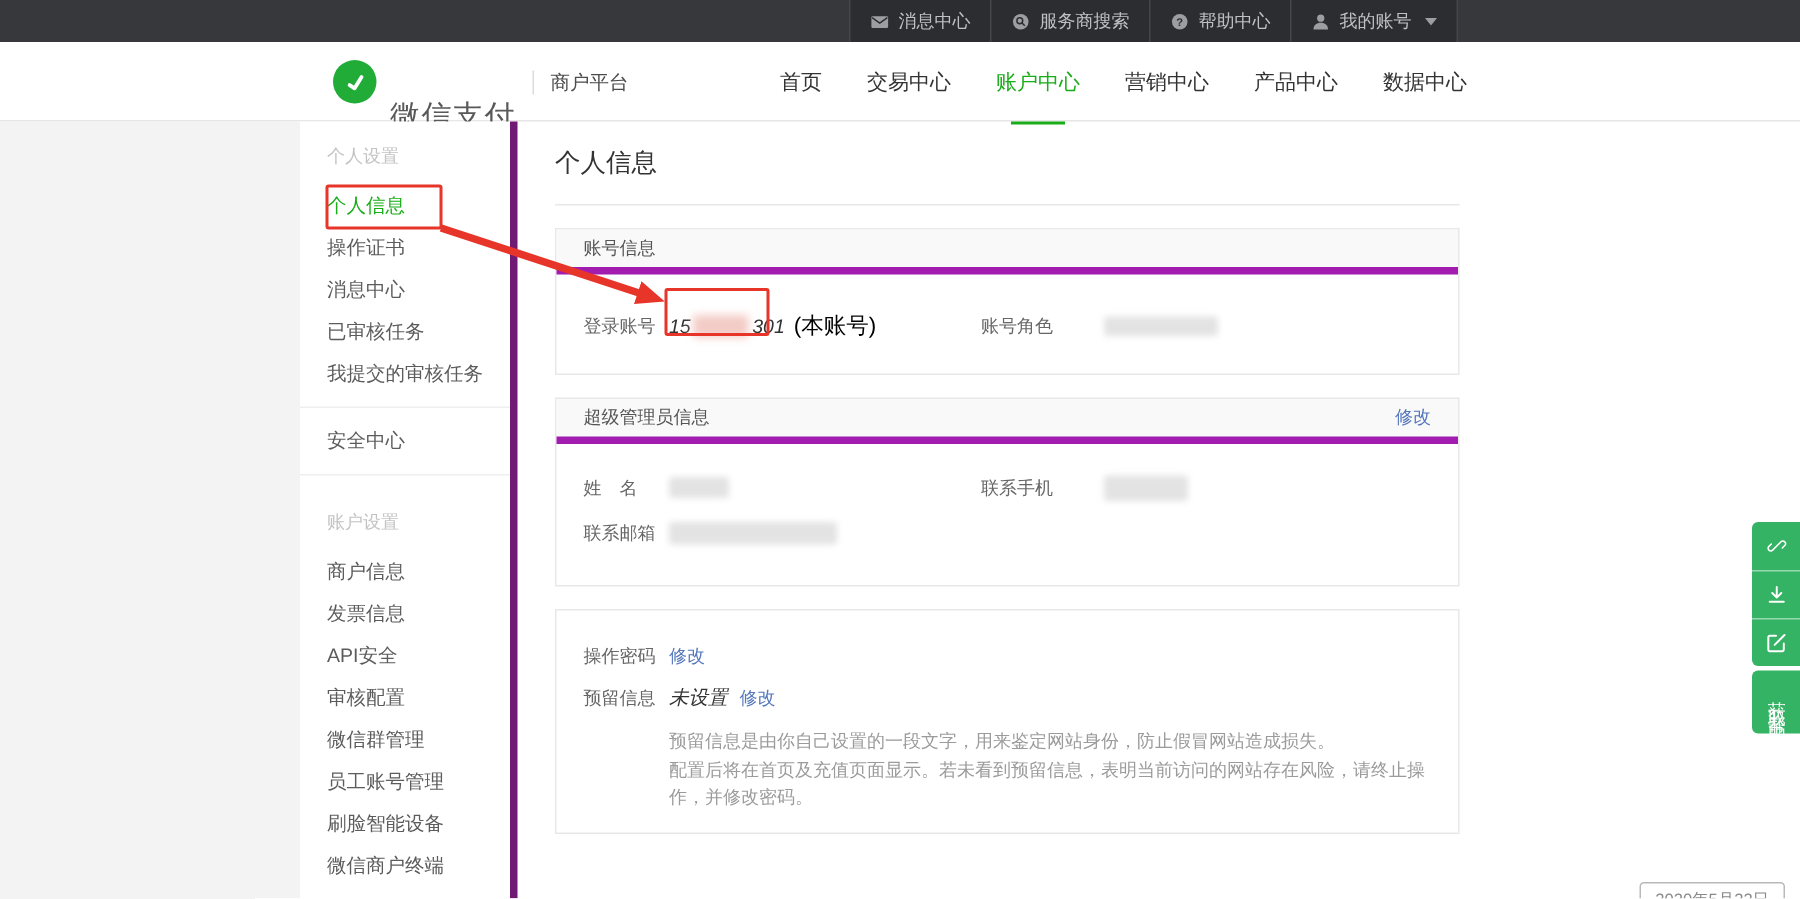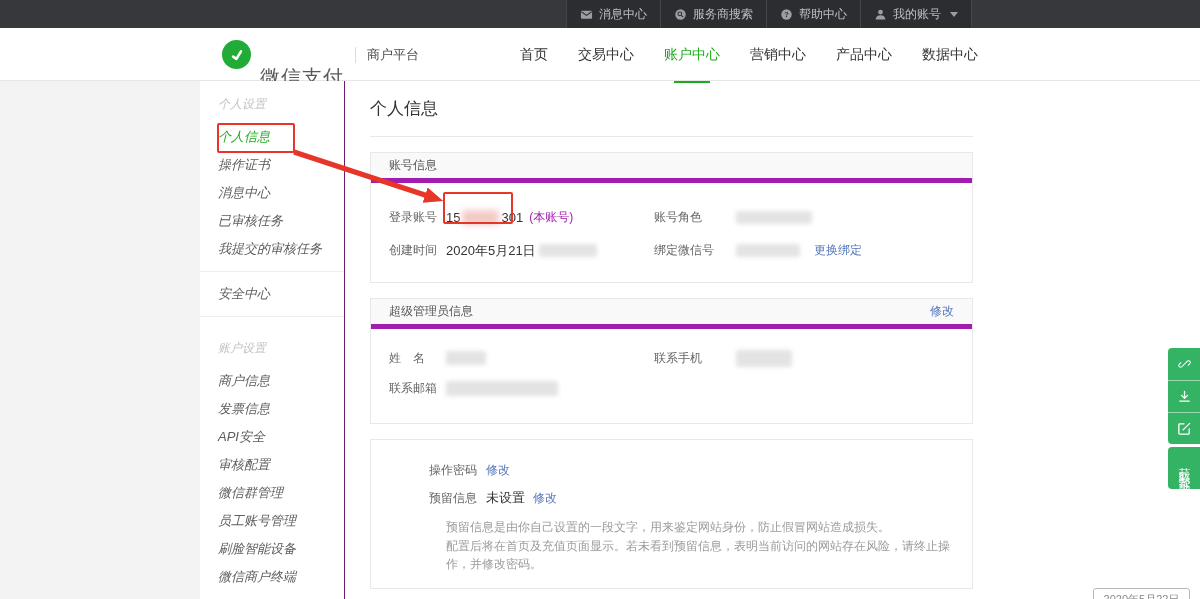--- a/index.html
+++ b/index.html
@@ -22,46 +22,46 @@
   .brand-name { font-size:20px; color:#595959; letter-spacing:1px;margin-top:45px; }
   .brand-sep { width:1px; height:16px; background:#dcdcdc; margin:0 11px; }
   .brand-portal { font-size:13px; color:#4c4c4c; }
   .header-nav { position:absolute; right:222px; top:0; height:64px; display:flex; align-items:stretch; gap:30px; }
   .nav-item { position:relative; font-size:14px; color:#333; line-height:53px; cursor:pointer; white-space:nowrap; }
   .nav-item.active { color:#1aad19; }
   .nav-item.active::after { content:""; position:absolute; left:50%; transform:translateX(-50%); bottom:9px; width:36px; height:2px; background:#1aad19; }
 
   
   .gray-strip { position:absolute; left:0; top:81px; width:200px; height:518px; background:#f3f3f3; }
-  .sidebar { position:absolute; left:200px; top:81px; width:145px; height:518px; background:#fff; border-right:1px solid #701a75;font-style:italic; }
+  .sidebar { position:absolute; left:200px; top:81px; width:145px; height:518px; background:#fff; border-right:5px solid #701a75; }
   .side-section { padding:15px 0 10px 18px; font-size:12px; color:#c3c3c3; }
   .side-item { height:28px; display:flex; align-items:center; padding-left:18px; font-size:13px; color:#5c5c5c; cursor:pointer; white-space:nowrap; }
   .side-item.active { color:#1aad19; }
   .side-divider { height:1px; background:#efefef; margin:8px 0; }
 
   
   .main { position:absolute; left:370px; top:81px; width:603px; }
   .page-title { margin-top:16px; font-size:17px; font-weight:400; color:#333; }
   .title-hr { margin-top:16px; height:1px; background:#e8e8e8; }
   .panel { border:1px solid #e8e8e8; margin-top:15px; background:#fff; }
   .panel-header { height:30px; background:#f9f9f9; border-bottom:5px solid #a21caf; display:flex; align-items:center; padding:0 18px; font-size:12px; color:#555; }
   .panel-header .spacer { flex:1; }
   .p-body-1 { padding:18px 18px 15px; }
   .p-body-2 { padding:14px 18px 20px; }
   .p-body-3 { padding:16px 18px 14px; }
   .row { display:flex; }
   .row-33 { height:33px; align-items:center; }
   .row-30 { height:30px; align-items:center; }
-  .row-28 { height:28px; align-items:center;margin-left:40px; }
+  .row-28 { height:28px; align-items:center; }
   .cell-l { width:265px; display:flex; align-items:center; }
   .cell-r { flex:1; display:flex; align-items:center; }
   .lbl { width:57px; flex:0 0 auto; font-size:12px; color:#666; white-space:nowrap; }
   .lbl-r { width:82px; flex:0 0 auto; font-size:12px; color:#666; white-space:nowrap; }
-  .val { font-size:13px; color:#333; display:flex; align-items:center; }
-  .note-green { font-size:12px; color:#a21caf; margin-left:6px; }
+  .val { font-size:13px; color:#333; display:flex; align-items:center;font-style:italic; }
+  .note-green { font-size:15px; color:#000000; margin-left:6px; }
   .link { font-size:12px; color:#5577bb; cursor:pointer; white-space:nowrap; }
   .ml8 { margin-left:8px; }
   .blur { display:inline-block; background:#e3e3e3; border-radius:2px; filter:blur(2px); }
   .blur-pink { display:inline-block; background:#f3cbc6; border-radius:2px; filter:blur(3px); }
   .sec-notes { margin:6px 0 0 57px; font-size:12px; color:#9b9b9b; line-height:18.5px; }
 
   
   .anno-box { position:absolute; border:2px solid #e8352a; border-radius:2px; z-index:30; pointer-events:none; }
   .anno-box1 { left:217px; top:123px; width:78px; height:30px; }
   .anno-box2 { left:443px; top:192px; width:70px; height:32px; }
@@ -180,34 +180,20 @@
               <span class="blur-pink" style="width:37px;height:15px;margin:0 2px;"></span>
               <span>301</span>
             </span>
             <span class="note-green">(本账号)</span>
           </div>
           <div class="cell-r">
             <span class="lbl-r">账号角色</span>
             <span class="blur" style="width:76px;height:13px;"></span>
           </div>
         </div>
-        <div class="row row-33">
-          <div class="cell-l">
-            <span class="lbl">创建时间</span>
-            <span class="val">
-              <span>2020年5月21日</span>
-              <span class="blur" style="width:58px;height:13px;margin-left:3px;"></span>
-            </span>
-          </div>
-          <div class="cell-r">
-            <span class="lbl-r">绑定微信号</span>
-            <span class="blur" style="width:64px;height:13px;margin-right:14px;"></span>
-            <span class="link">更换绑定</span>
-          </div>
-        </div>
       </div>
     </div>
 
     <div class="panel">
       <div class="panel-header">
         <span>超级管理员信息</span>
         <span class="spacer"></span>
         <span class="link">修改</span>
       </div>
       <div class="p-body-2">

